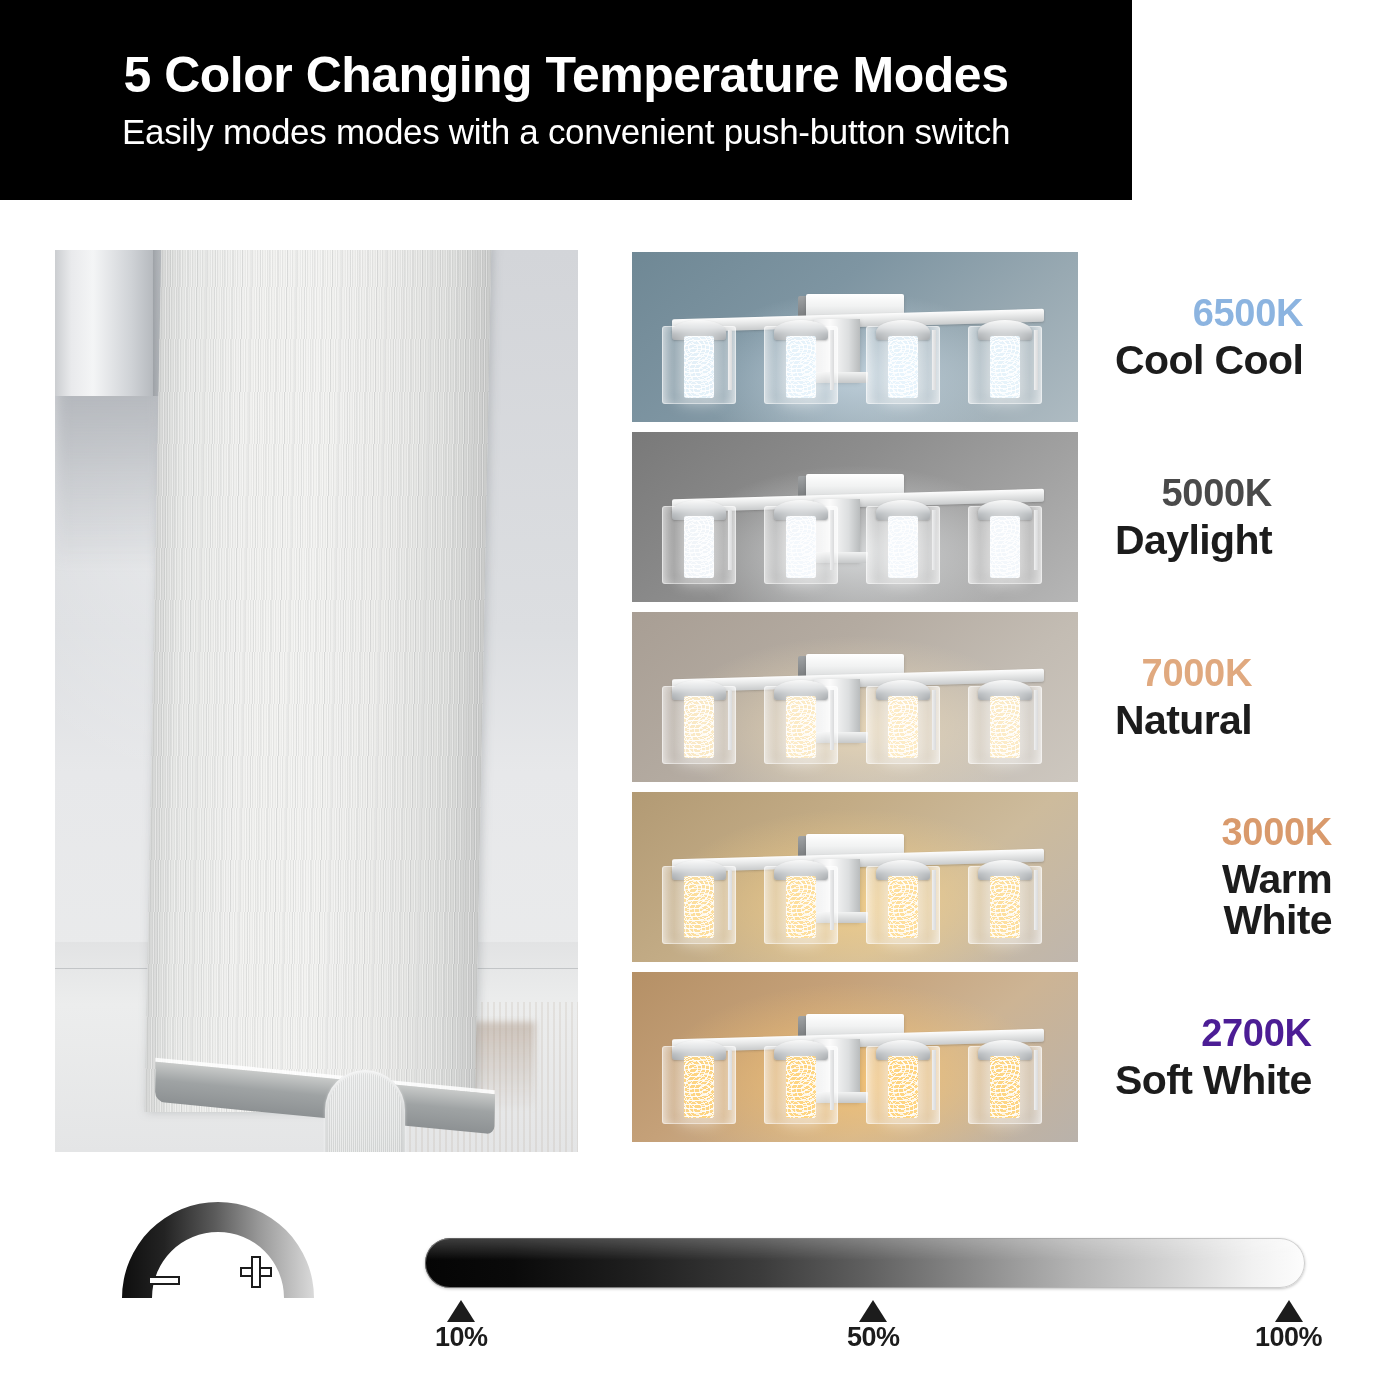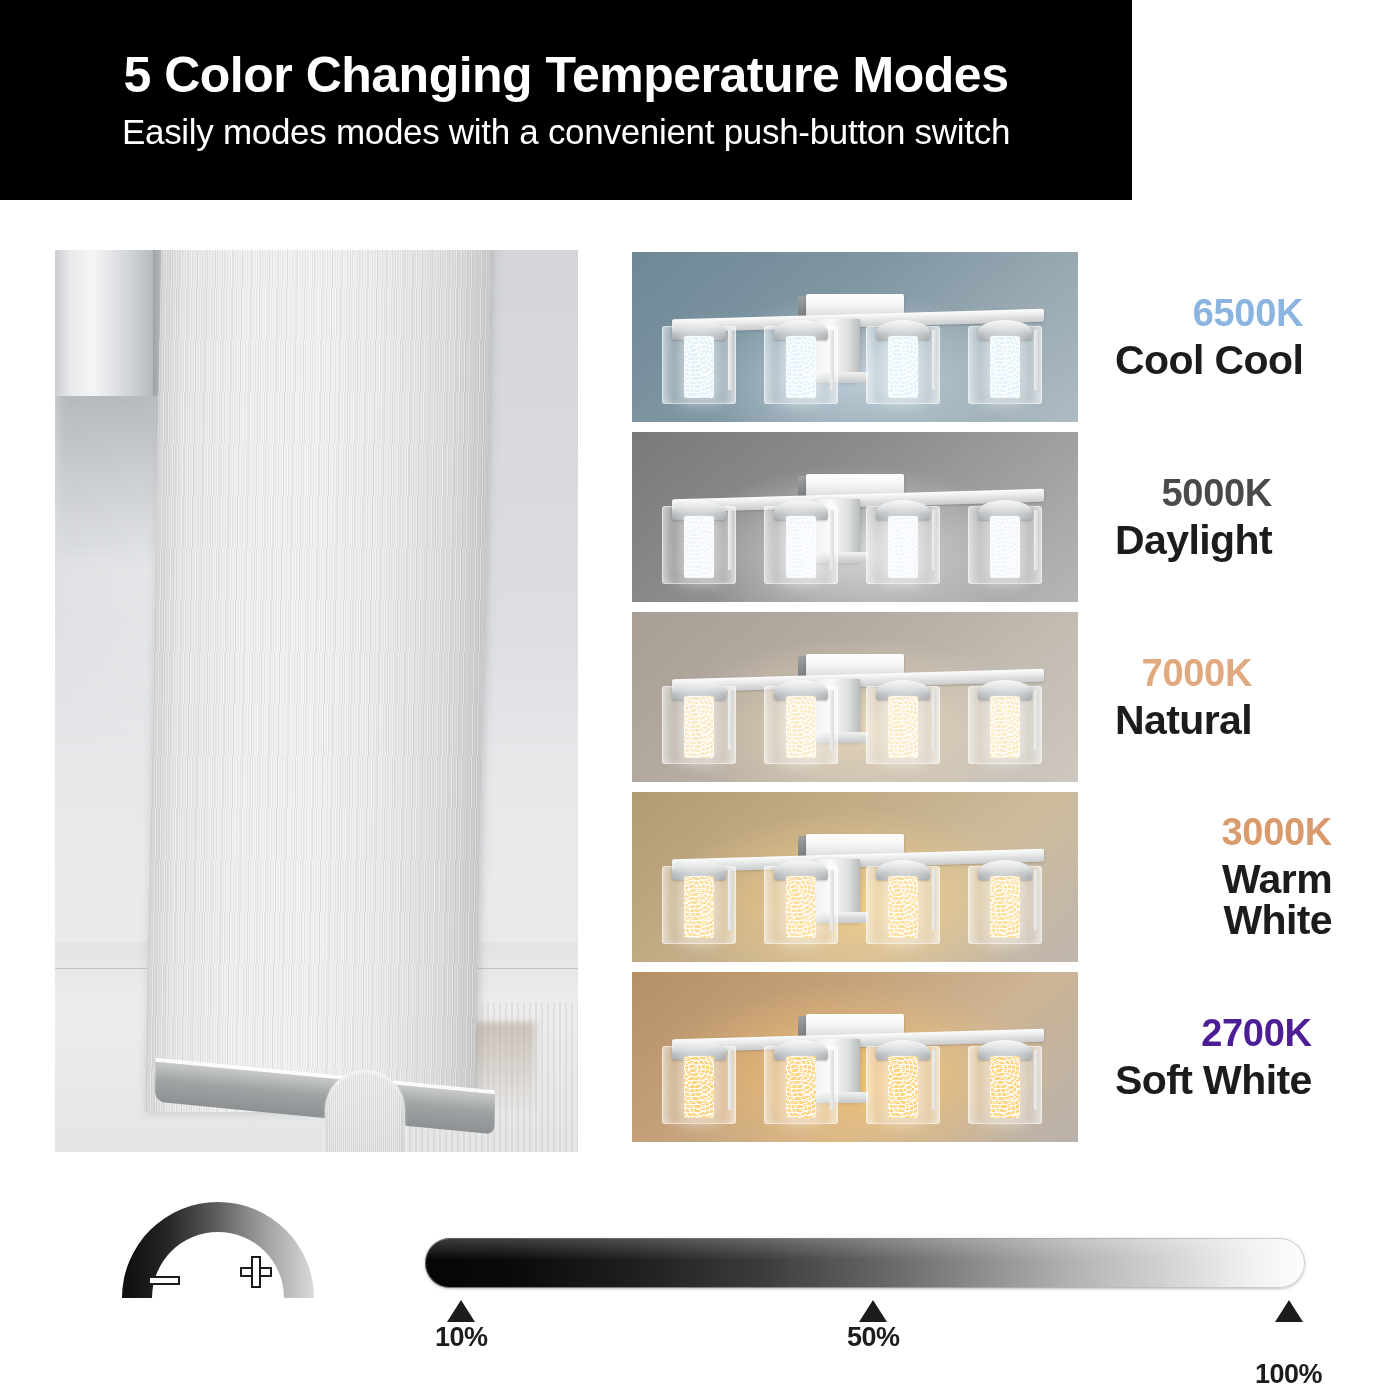--- a/index.html
+++ b/index.html
@@ -320,21 +320,21 @@
     border-left:14px solid transparent;
     border-right:14px solid transparent;
     border-bottom:22px solid #1c1c1c;
   }
   .tick .pct{
     font-size:27px; font-weight:bold; color:#1c1c1c; letter-spacing:-0.5px;
     white-space:nowrap;
   }
   .tick.t10{ left:10px; }
   .tick.t50{ left:422px; }
-  .tick.t100{ left:830px;gap:37px; }
+  .tick.t100{ left:830px; }
 </style>
 </head>
 <body>
 
 <div id="header-banner">
   <div id="header-title">5 Color Changing Temperature Modes</div>
   <div id="header-subtitle">Easily modes modes with a convenient push-button switch</div>
 </div>
 
 <div id="product-photo">

